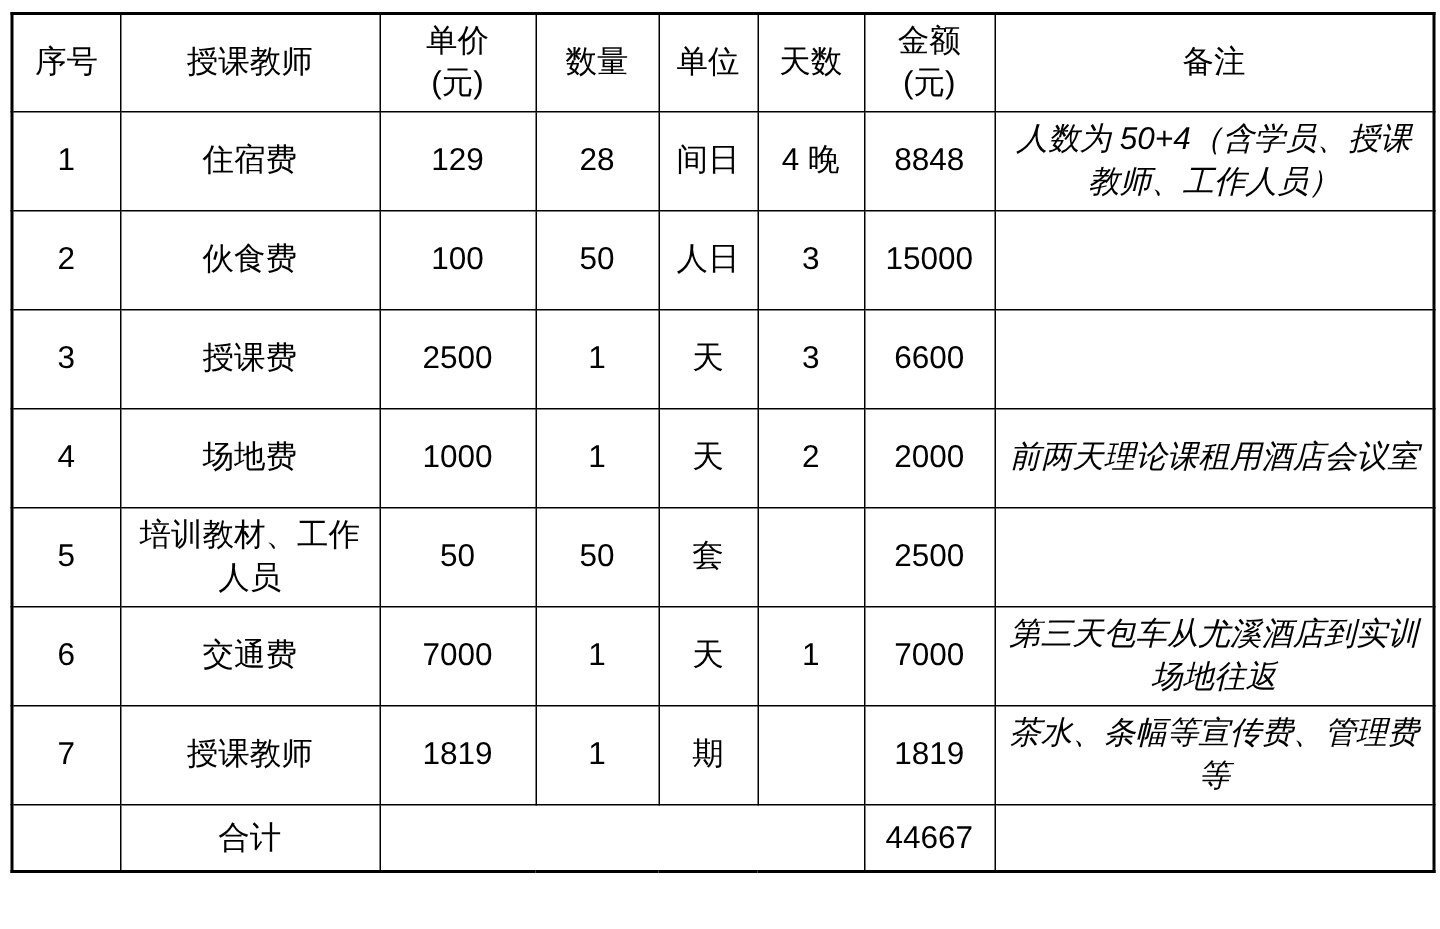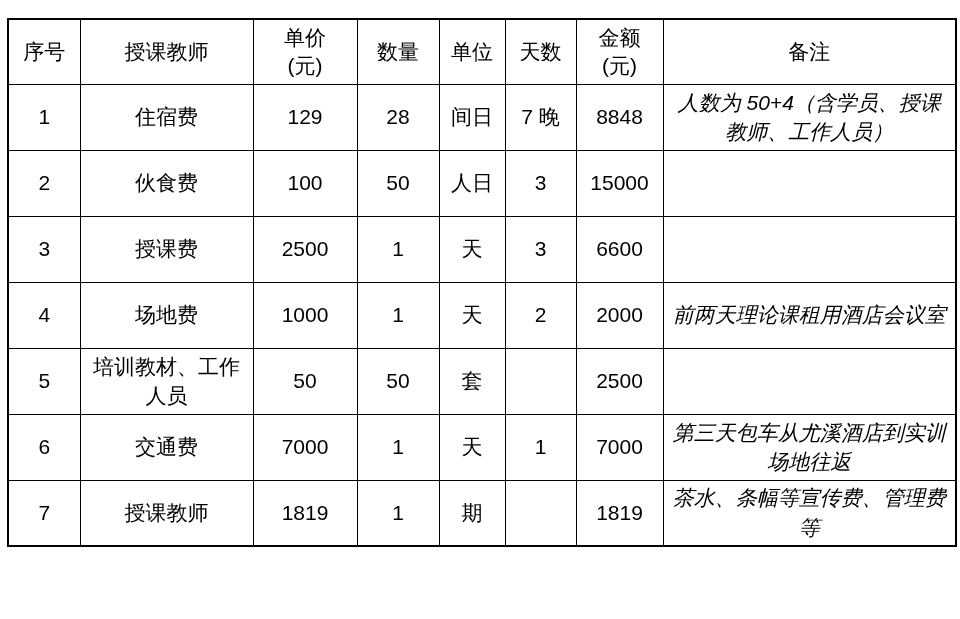--- a/index.html
+++ b/index.html
@@ -6,21 +6,21 @@
   html, body {
     width: 960px; height: 619px;
     background: #ffffff;
     color: #000000;
     font-family: "Liberation Sans", "DejaVu Sans", sans-serif;
     overflow: hidden;
   }
   .page { position: relative; width: 960px; height: 619px; background: #ffffff; }
   table.budget-table {
     position: absolute;
-    left: 7px; top: 18px;
+    left: 7px; top: 8px;
     border-collapse: collapse;
     table-layout: fixed;
     border: 2px solid #000000;
   }
   table.budget-table th,
   table.budget-table td {
     border: 1px solid #000000;
     font-size: 21px;
     font-weight: normal;
     line-height: 1.4;
@@ -72,21 +72,21 @@
         </th>
         <th>备注</th>
       </tr>
 
       <tr class="row-data">
         <td>1</td>
         <td>住宿费</td>
         <td>129</td>
         <td>28</td>
         <td>间日</td>
-        <td>7 晚</td>
+        <td>4 晚</td>
         <td>8848</td>
         <td class="cell-remark">人数为 50+4（含学员、授课教师、工作人员）</td>
       </tr>
 
       <tr class="row-data">
         <td>2</td>
         <td>伙食费</td>
         <td>100</td>
         <td>50</td>
         <td>人日</td>
@@ -143,15 +143,22 @@
         <td>7</td>
         <td>授课教师</td>
         <td>1819</td>
         <td>1</td>
         <td>期</td>
         <td></td>
         <td>1819</td>
         <td class="cell-remark">茶水、条幅等宣传费、管理费等</td>
       </tr>
 
+      <tr class="row-footer">
+        <td></td>
+        <td>合计</td>
+        <td colspan="4"></td>
+        <td>44667</td>
+        <td></td>
+      </tr>
     </tbody>
   </table>
 </div>
 
 </body></html>

